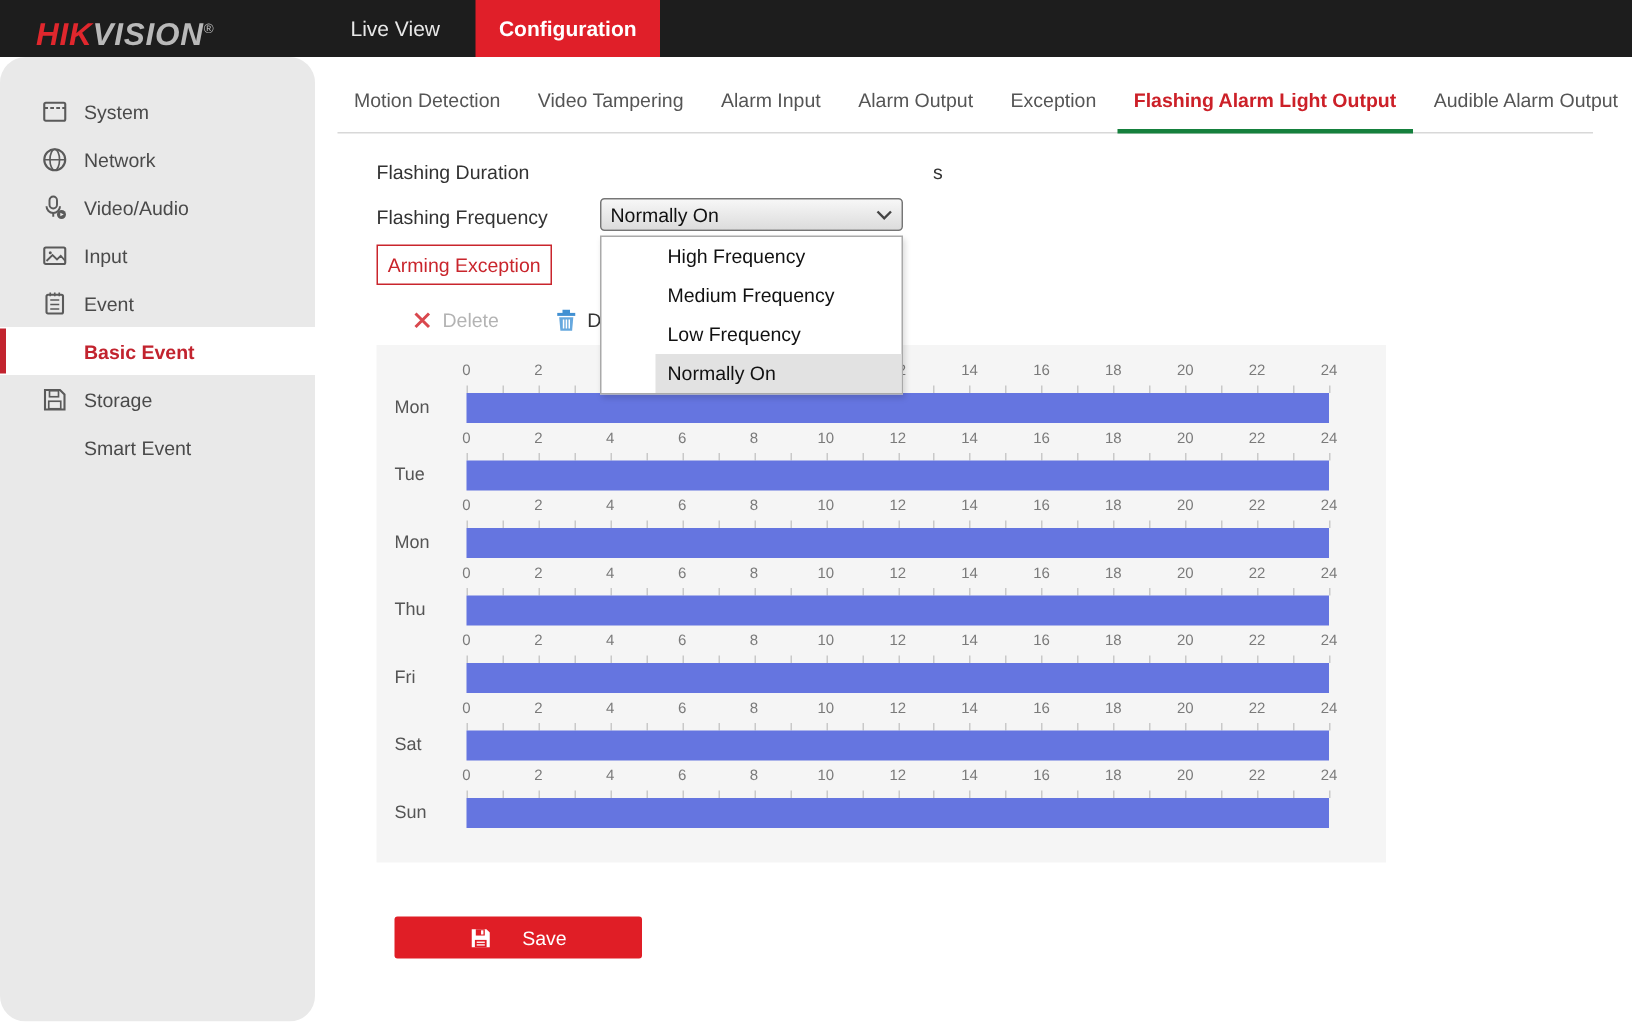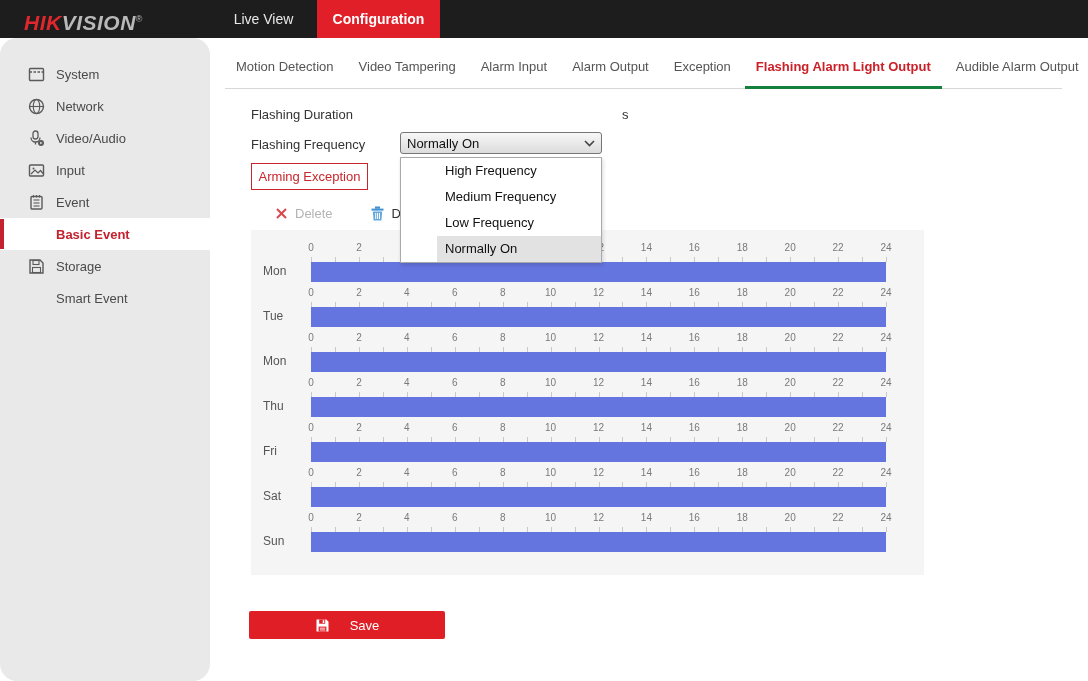--- a/index.html
+++ b/index.html
@@ -72,21 +72,21 @@
   
   .panel { position:absolute; left:41px; top:192px; width:673px; height:345px; background:#f5f5f5; }
   .sched-row { position:absolute; left:0; width:673px; height:45px; }
   .sched-day { position:absolute; left:12px; top:31px; width:44px; height:20px; line-height:20px;
                font-size:12px; color:#555; }
   .ruler { position:absolute; left:60px; top:12px; width:575px; height:20px; cursor:pointer; }
   .ruler .num { position:absolute; top:0; transform:translateX(-50%); font-size:10px; color:#7a7a7a; }
   .ruler .tick { position:absolute; top:15px; width:1px; height:5px; background:#c9c9c9; }
   .sched-bar { position:absolute; top:32px; height:20px; cursor:pointer; }
 
-  .save-btn { position:absolute; left:39px; top:573px; width:196px; height:28px;
+  .save-btn { position:absolute; left:53px; top:573px; width:165px; height:28px;
               background:#e01e26; border:none; border-radius:2px; color:#fff; font-size:13px;
               font-family:"Liberation Sans",sans-serif; display:flex; align-items:center;
               justify-content:center; gap:20px; cursor:pointer; }
 </style>
 </head>
 <body>
 
 <header class="topbar">
   <div class="logo">
     <span class="hik">HIK</span><span class="vision">VISION</span><span class="reg">®</span>

